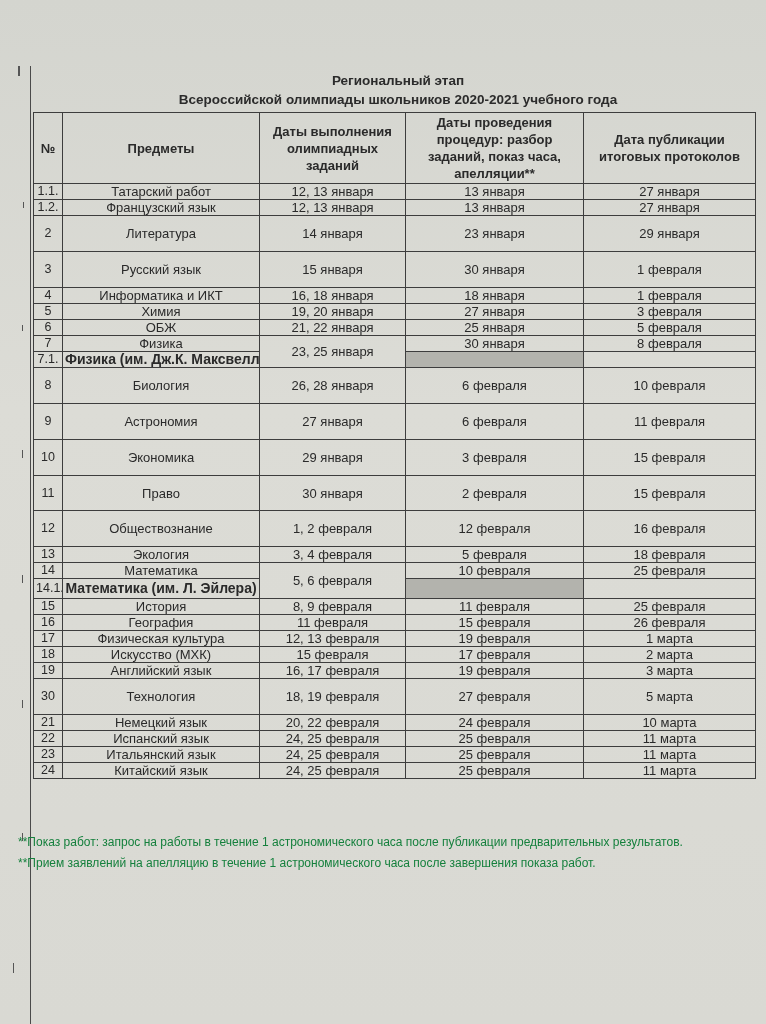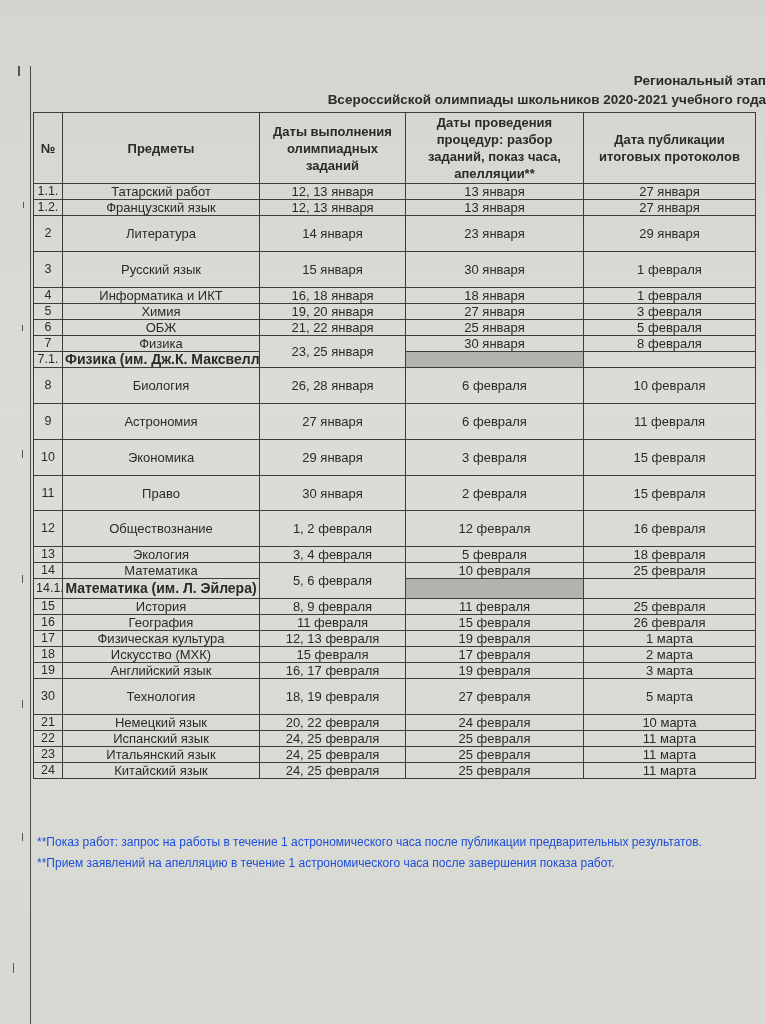--- a/index.html
+++ b/index.html
@@ -8,21 +8,21 @@
     background:#d9d9d3;
     font-family:"Liberation Sans", sans-serif; color:#262626;
   }
   .paper {
     position:absolute; left:0; top:0; width:766px; height:1024px;
     background:linear-gradient(180deg,#d4d5cf 0%,#dcdcd6 40%,#d9d9d3 100%);
   }
   .edge-line { position:absolute; left:30px; top:66px; width:1px; height:960px; background:#4a4a4a; }
   .mark { position:absolute; width:2px; background:#555; }
   .title {
-    position:absolute; left:30px; width:736px; text-align:right;
+    position:absolute; left:30px; width:736px; text-align:center;
     font-weight:bold; font-size:13.5px; color:#2b2b2b;
   }
   .t1 { top:73px; }
   .t2 { top:92px; }
   table {
     position:absolute; left:33px; top:112px; width:722px;
     border-collapse:collapse; table-layout:fixed;
     font-size:13px; color:#2a2a2a;
   }
   td, th {
@@ -30,21 +30,21 @@
     line-height:15px; overflow:hidden; white-space:nowrap;
   }
   th { font-weight:bold; font-size:13px; height:70px; white-space:normal; line-height:17px; }
   td.num { font-size:12.5px; }
   td.subj-small { font-size:14px;font-weight:bold; }
   tr.r1 td { height:15px; }
   tr.r2 td { height:34px; }
   tr.r3 td { height:35px; }
   td.gray { background:#b3b3ad; }
   .note {
-    position:absolute; left:37px; font-size:12px; color:#1d4ed8; white-space:nowrap;
+    position:absolute; left:18px; font-size:12px; color:#15803d; white-space:nowrap;
   }
   .n1 { top:835px; }
   .n2 { top:856px; }
 </style>
 </head>
 <body>
 
 <div class="paper"></div>
 <div class="edge-line"></div>
 <div class="mark" style="left:18px;top:66px;height:10px;"></div>

